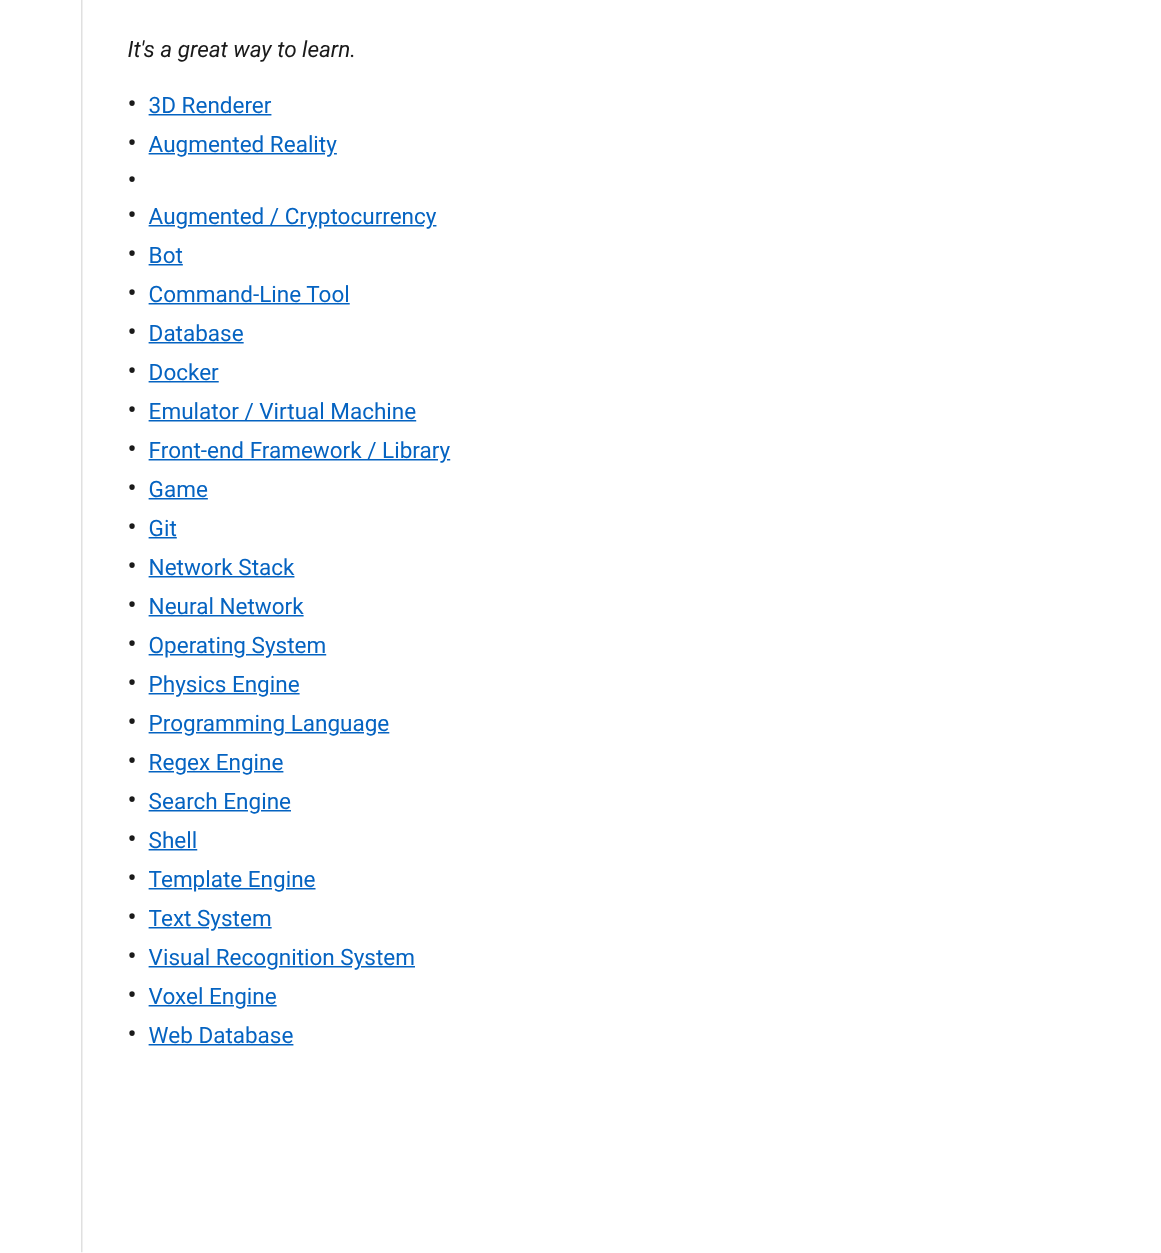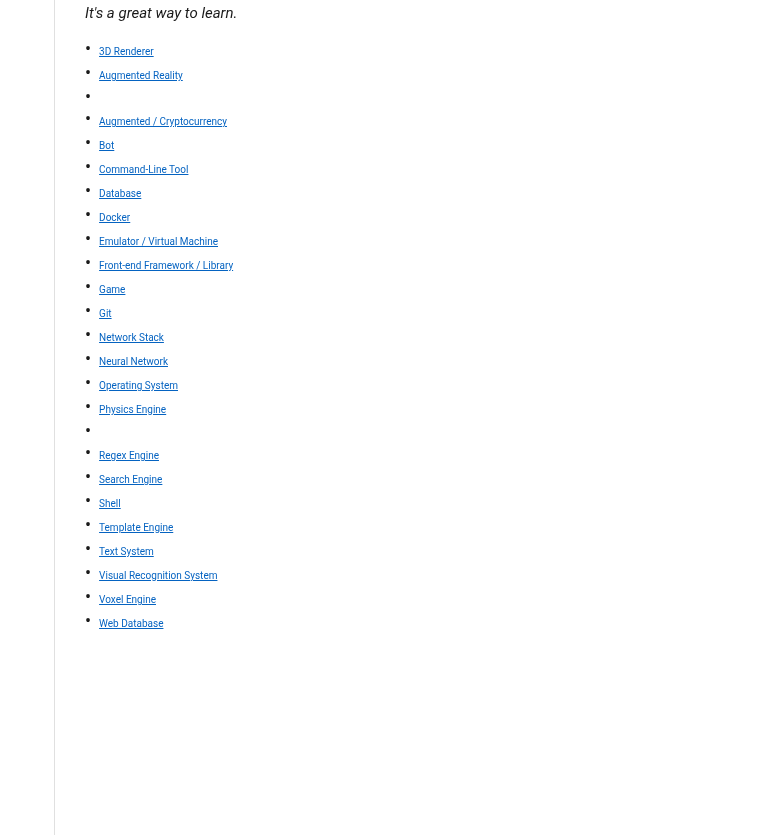--- a/index.html
+++ b/index.html
@@ -26,21 +26,21 @@
     .left-border {
       width: 55px;
       min-height: 835px;
       background: #ffffff;
       border-right: 1px solid #e0e0e0;
       flex-shrink: 0;
     }
 
     .content-area {
       flex: 1;
-      padding: 4px 20px 20px 30px;
+      padding: 24px 20px 20px 30px;
     }
 
     .intro-text {
       font-size: 15px;
       color: #1a1a1a;
       margin-bottom: 16px;
       font-style: italic;
     }
 
     .items-list {
@@ -63,21 +63,21 @@
       font-size: 18px;
       line-height: 1;
       flex-shrink: 0;
       margin-top: 2px;
     }
 
     .list-link {
       color: #0563c1;
       text-decoration: underline;
       cursor: pointer;
-      font-size: 10px;
+      font-size: 15px;
     }
   </style>
 </head>
 <body>
 
 <div class="page-container">
   <div class="left-border"></div>
   <div class="content-area">
     <p class="intro-text">It's a great way to learn.</p>
     <ul class="items-list">
@@ -139,20 +139,21 @@
         <li>
           <span class="bullet">•</span>
           <a class="list-link" href="#">Operating System</a>
         </li>
         <li>
           <span class="bullet">•</span>
           <a class="list-link" href="#">Physics Engine</a>
         </li>
         <li>
           <span class="bullet">•</span>
+          <a class="list-link" href="#">Programming Language</a>
         </li>
         <li>
           <span class="bullet">•</span>
           <a class="list-link" href="#">Regex Engine</a>
         </li>
         <li>
           <span class="bullet">•</span>
           <a class="list-link" href="#">Search Engine</a>
         </li>
         <li>

